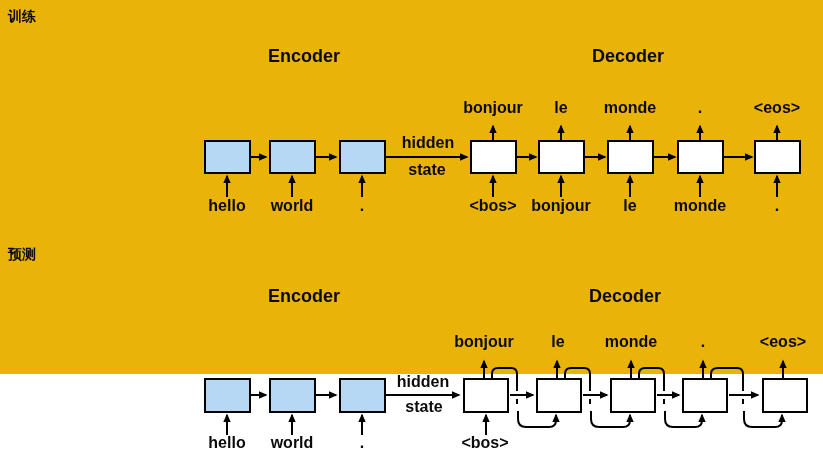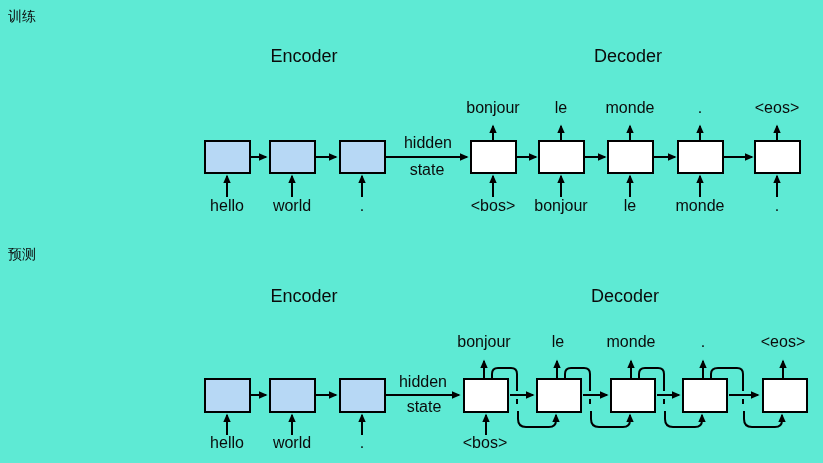--- a/index.html
+++ b/index.html
@@ -1,17 +1,17 @@
 <!DOCTYPE html>
 <html><head>
 <meta charset="utf-8">
 <style>
   html,body{margin:0;padding:0;background:#ffffff;}
   body{width:823px;height:463px;overflow:hidden;}
-  .stage{position:relative;width:823px;height:463px;background:#5eead4;}
+  .stage{position:relative;width:823px;height:374px;background:#eab308;font-weight:bold;}
   svg{display:block;}
   svg text{font-family:"Liberation Sans", sans-serif;fill:#0b0b0b;}
   .cjk{font-size:14px;}
   .ttl{font-size:18px;text-anchor:middle;}
   .lbl{font-size:16px;text-anchor:middle;}
   .wire{stroke:#000;stroke-width:2;fill:none;}
   .cell{stroke:#000;stroke-width:2;}
 </style>
 </head>
 <body>

